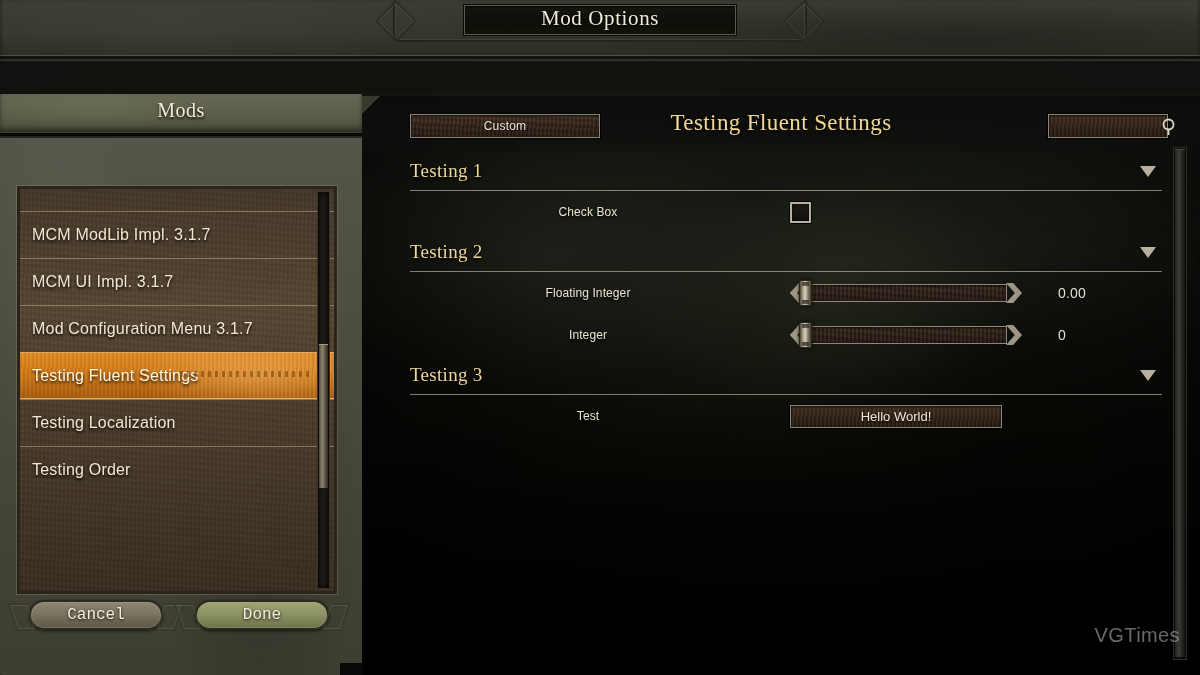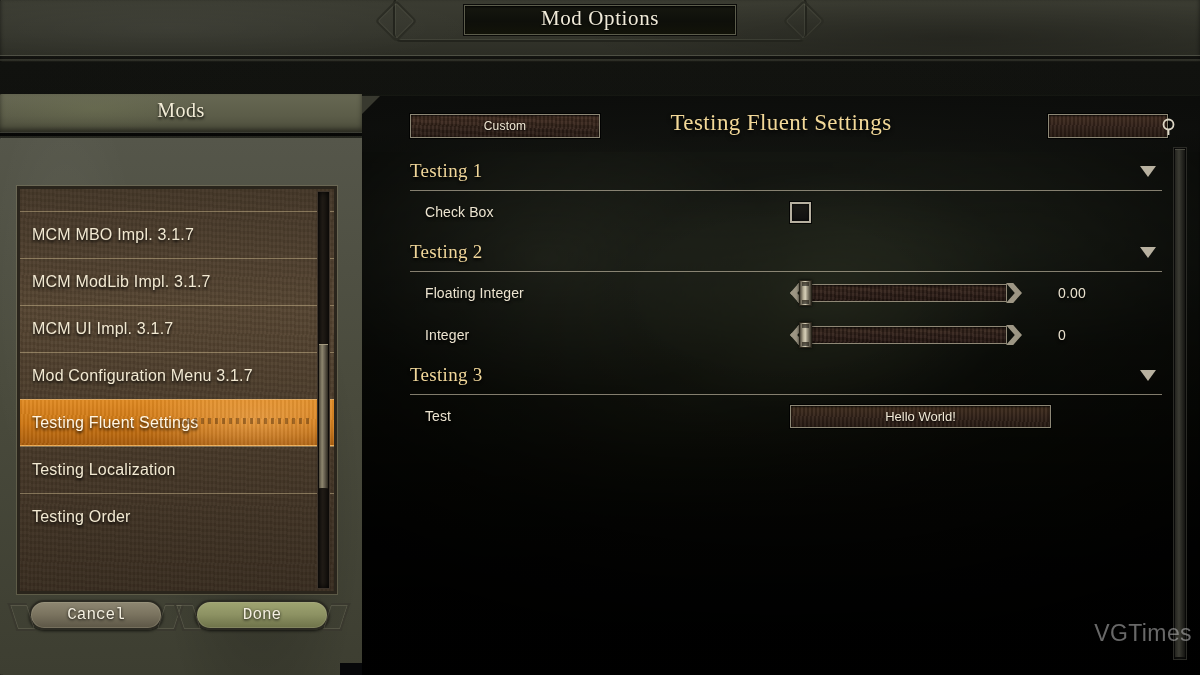--- a/index.html
+++ b/index.html
@@ -311,22 +311,22 @@
     width: 0; height: 0;
     border-left: 8px solid transparent;
     border-right: 8px solid transparent;
     border-top: 11px solid #b8b1a0;
   }
 
   .setting-row {
     position: relative; height: 42px; display: flex; align-items: center;
   }
   .setting-label {
-    position: absolute; left: 15px; width: 356px; text-align: left;
-    font-size: 14px; color: #ece4d0; letter-spacing: 0.1px;
+    position: absolute; left: 0; width: 356px; text-align: center;
+    font-size: 12px; color: #ece4d0; letter-spacing: 0.1px;
     text-shadow: 0 2px 3px rgba(0,0,0,0.95);
   }
   .setting-control {
     position: absolute; left: 380px;
     display: flex; align-items: center;
   }
 
   .checkbox {
     width: 21px; height: 21px;
     border: 2px solid #b7b0a0;
@@ -376,21 +376,21 @@
   .slider-handle::before { top: 1px; }
   .slider-handle::after  { bottom: 1px; }
 
   .slider-value {
     position: absolute; left: 648px;
     font-size: 14px; color: #e9e1ce; letter-spacing: 0.2px;
     text-shadow: 0 2px 3px rgba(0,0,0,0.95);
   }
 
   .text-button {
-    width: 261px; height: 23px;
+    width: 212px; height: 23px;
     border: 1px solid #8d8876;
     background-color: #3a2a20;
     background-image:
       repeating-linear-gradient(93deg, rgba(0,0,0,0.16) 0 2px, rgba(255,255,255,0.035) 2px 4px),
       linear-gradient(180deg, #43301f 0%, #33231a 55%, #271a13 100%);
     box-shadow: 0 0 0 1px rgba(0,0,0,0.85), inset 0 1px 2px rgba(0,0,0,0.8);
     display: flex; align-items: center; justify-content: center;
     color: #f1e9d6; font-size: 13px;
     text-shadow: 0 1px 2px rgba(0,0,0,0.95);
   }
@@ -402,22 +402,22 @@
     border: 1px solid #2b2b26;
     box-shadow: inset 0 0 6px rgba(0,0,0,0.95);
   }
   .main-sb-thumb {
     position: absolute; left: 1px; right: 1px; top: 1px; bottom: 1px;
     background: linear-gradient(90deg, #24241f 0%, #3b3b33 40%, #2a2a24 65%, #141411 100%);
     border-top: 1px solid #4c4c42; border-bottom: 1px solid #0c0c0a;
   }
 
   .watermark {
-    position: absolute; right: 8px; bottom: 28px;
-    font-size: 23px; color: rgba(190,190,190,0.55);
+    position: absolute; right: 20px; bottom: 28px;
+    font-size: 20px; color: rgba(190,190,190,0.55);
     letter-spacing: 0.4px;
   }
 </style>
 </head>
 <body>
 
 <div id="app">
 
   <div class="scene-blur"></div>
   <div class="scene-vignette"></div>
@@ -439,23 +439,20 @@
     <div class="sidebar-body">
       <div class="sidebar-body-bg stone"></div>
       <div class="sidebar-clip"></div>
     </div>
 
     <div class="list-frame">
       <div class="list-inner"></div>
       <div class="list-scroll">
         <div class="row partial"></div>
 
-        <div class="row">
-          <span>MCM MBO Impl. 3.1.7</span>
-        </div>
         <div class="row">
           <span>MCM ModLib Impl. 3.1.7</span>
         </div>
         <div class="row">
           <span>MCM UI Impl. 3.1.7</span>
         </div>
         <div class="row">
           <span>Mod Configuration Menu 3.1.7</span>
         </div>
         <div class="row selected">

